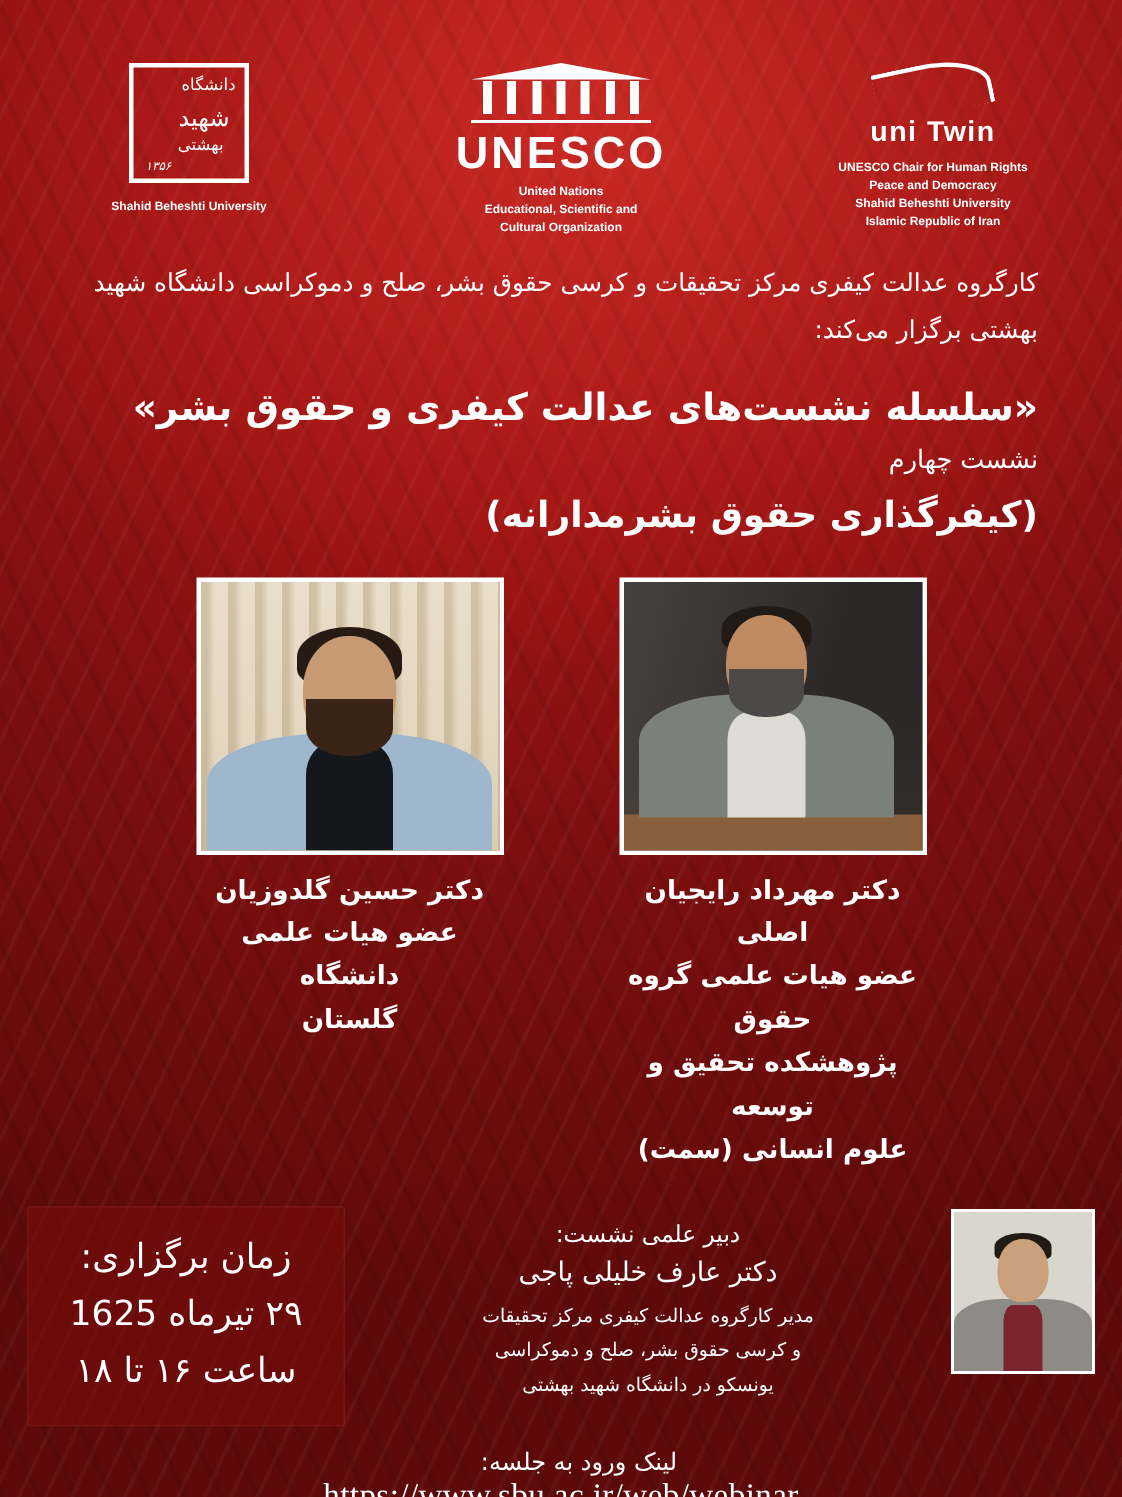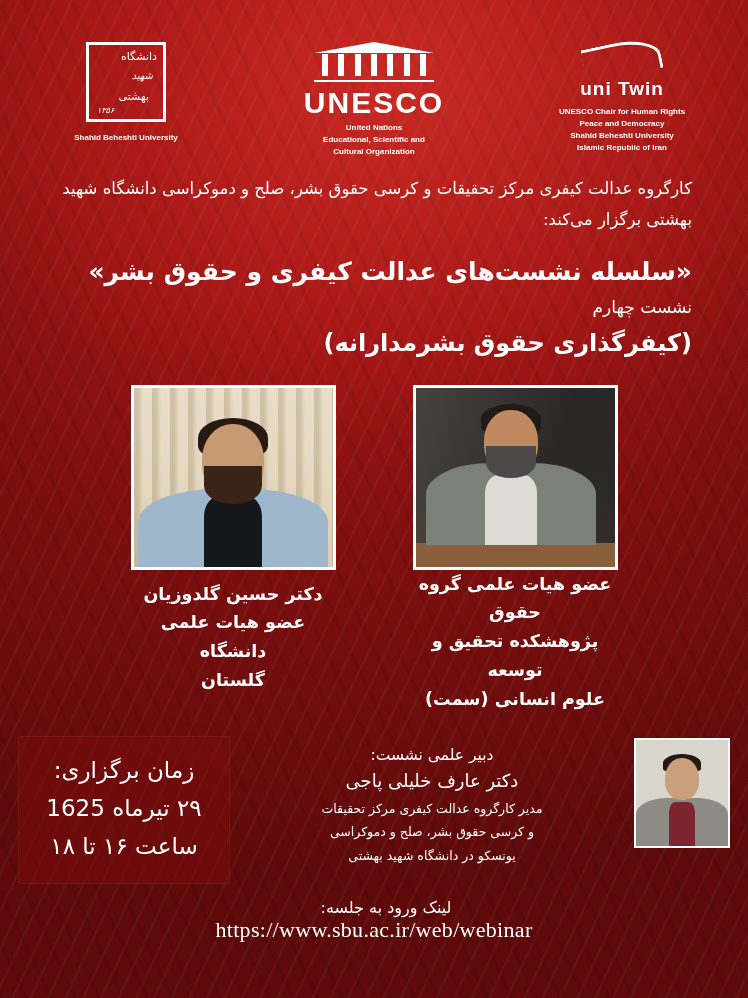--- a/index.html
+++ b/index.html
@@ -60,21 +60,21 @@
     position: relative;
     background: transparent;
   }
   .sbu-mark span {
     position: absolute;
     color: #fff;
     font-family: "DejaVu Sans", sans-serif;
     line-height: 1;
   }
   .sbu-mark .s1 { top: 6px; right: 6px; font-size: 11px; }
-  .sbu-mark .s2 { top: 26px; right: 10px; font-size: 10px; font-style: italic; }
+  .sbu-mark .s2 { top: 26px; right: 10px; font-size: 16px; }
   .sbu-mark .s3 { top: 46px; right: 14px; font-size: 11px; }
   .sbu-mark .s4 { bottom: 4px; left: 8px; font-size: 8px; letter-spacing: 1px; font-style: italic; }
   .logo-cap {
     color: #fff;
     font-size: 8px;
     font-weight: bold;
     line-height: 1.5;
     font-family: "Liberation Sans", sans-serif;
     direction: ltr;
   }
@@ -395,20 +395,21 @@
       <div class="speaker">
         <div class="photo ph-dark">
           <div class="wall"></div>
           <div class="desk"></div>
           <div class="body"></div>
           <div class="shirt"></div>
           <div class="hair"></div>
           <div class="head"></div>
           <div class="beard"></div>
         </div>
+        <div class="speaker-text">دکتر مهرداد رایجیان اصلی</div>
         <div class="speaker-text" style="margin-top:0">عضو هیات علمی گروه حقوق</div>
         <div class="speaker-text" style="margin-top:0">پژوهشکده تحقیق و توسعه</div>
         <div class="speaker-text" style="margin-top:0">علوم انسانی (سمت)</div>
       </div>
 
     </div>
 
     <div class="lower">
 
       <div class="datebox">

